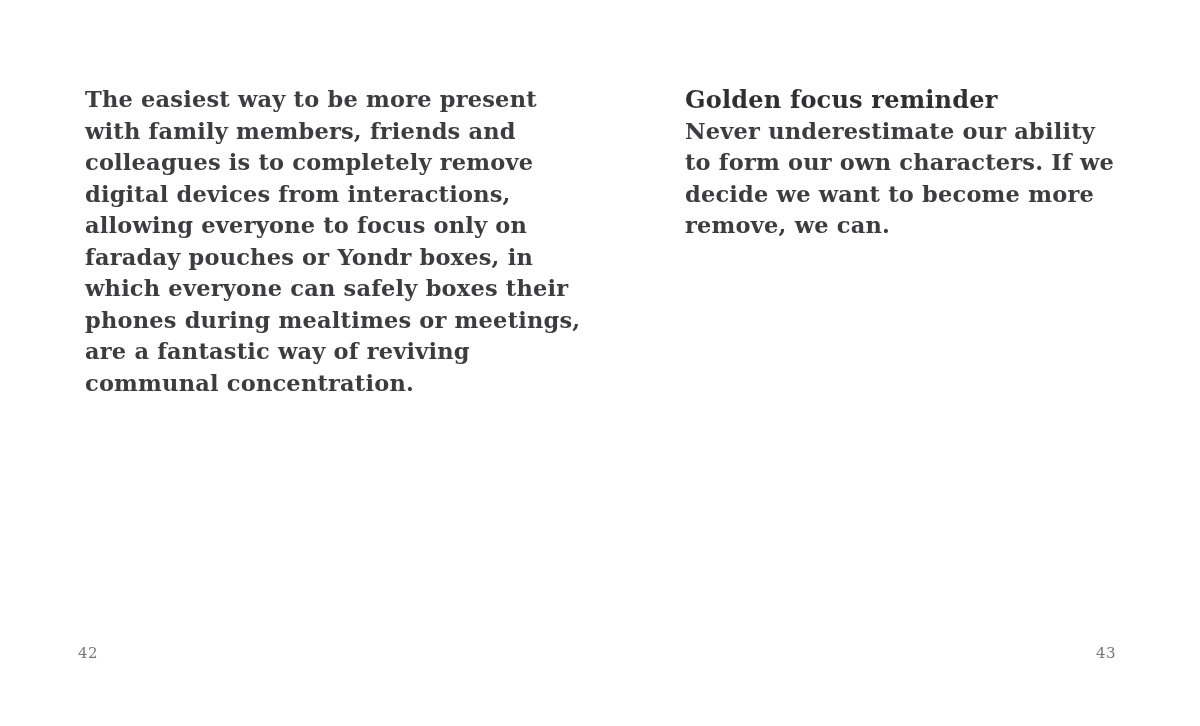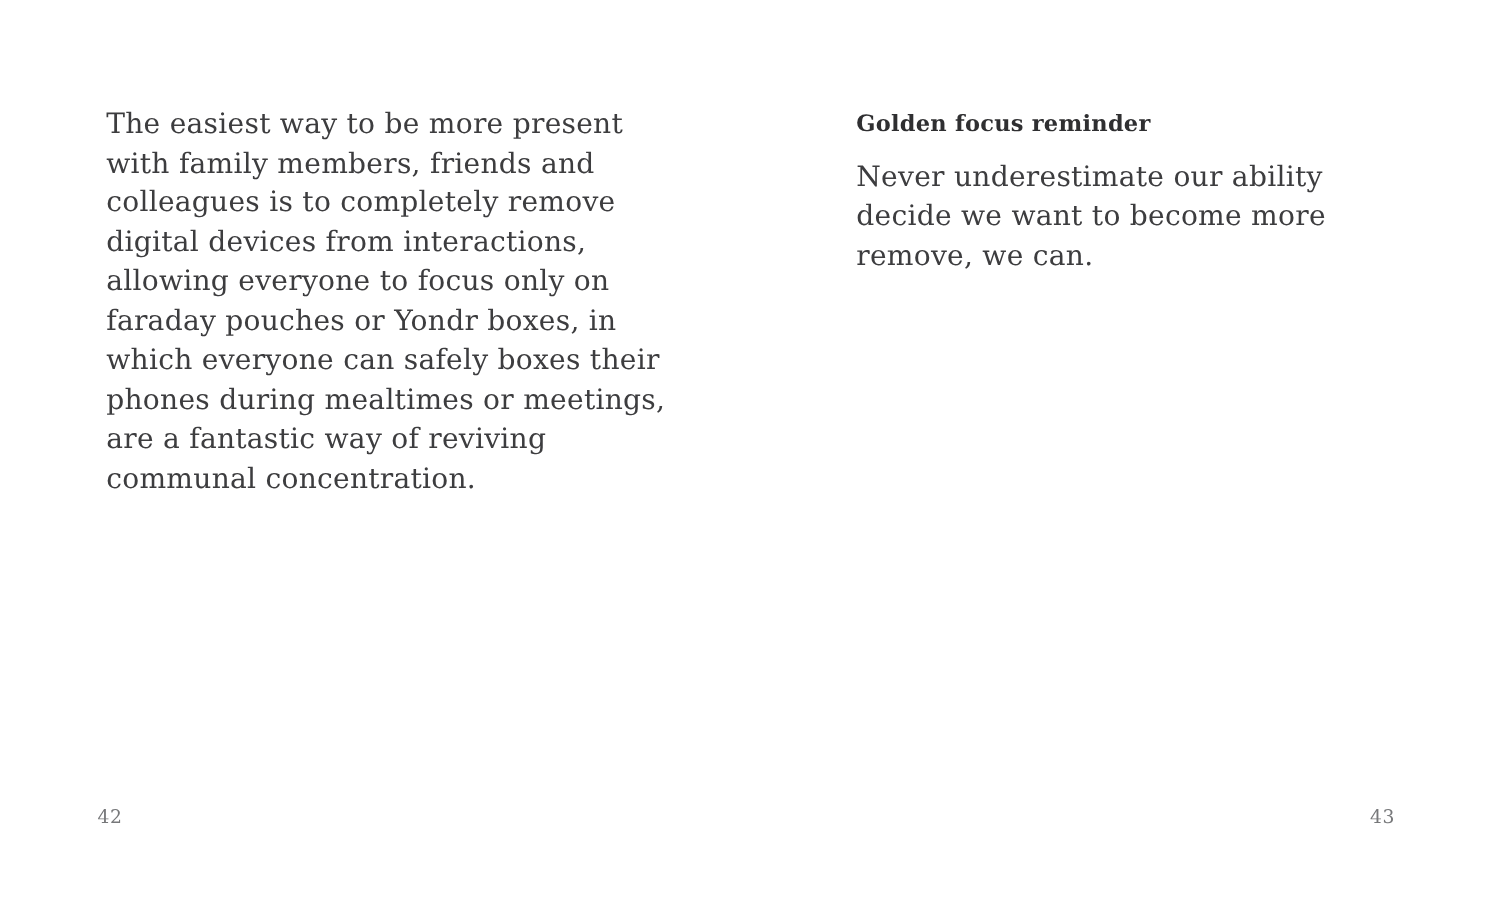--- a/index.html
+++ b/index.html
@@ -21,29 +21,29 @@
   }
   .text-block.left  { left: 85px;  width: 520px; }
   .text-block.right { left: 685px; width: 480px; }
 
   .body-line {
     font-size: 22.5px;
     line-height: 31.5px;
     letter-spacing: 0.2px;
     color: #3d3d3f;
     white-space: nowrap;
+    font-weight: bold;
   }
   .heading {
-    font-size: 18px;
+    font-size: 24px;
     font-weight: bold;
     line-height: 31.5px;
     letter-spacing: 0.2px;
     color: #2f2f31;
     white-space: nowrap;
-    margin-bottom: 11px;
   }
   .page-number {
     position: absolute;
     bottom: 64px;
     font-size: 15px;
     letter-spacing: 0.5px;
     color: #77787a;
   }
   .page-number.left  { left: 78px; }
   .page-number.right { right: 84px; }
@@ -62,20 +62,21 @@
     <div class="body-line">faraday pouches or Yondr boxes, in</div>
     <div class="body-line">which everyone can safely boxes their</div>
     <div class="body-line">phones during mealtimes or meetings,</div>
     <div class="body-line">are a fantastic way of reviving</div>
     <div class="body-line">communal concentration.</div>
   </div>
 
   <div class="text-block right">
     <div class="heading">Golden focus reminder</div>
     <div class="body-line">Never underestimate our ability</div>
+    <div class="body-line">to form our own characters. If we</div>
     <div class="body-line">decide we want to become more</div>
     <div class="body-line">remove, we can.</div>
   </div>
 
   <div class="page-number left">42</div>
   <div class="page-number right">43</div>
 
 </div>
 
 </body></html>

